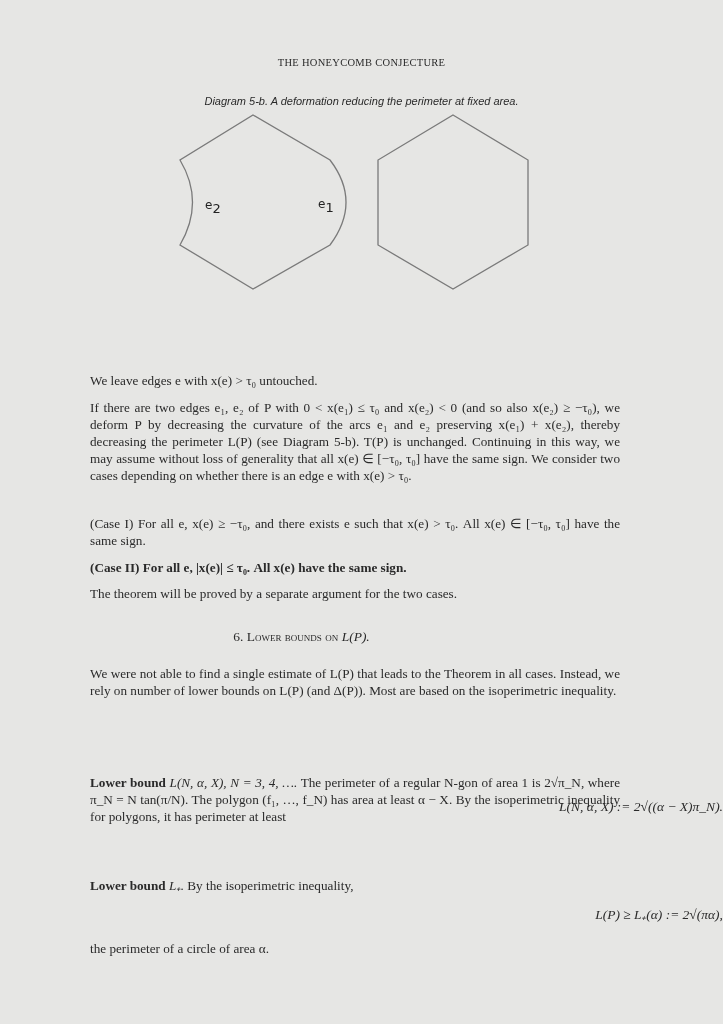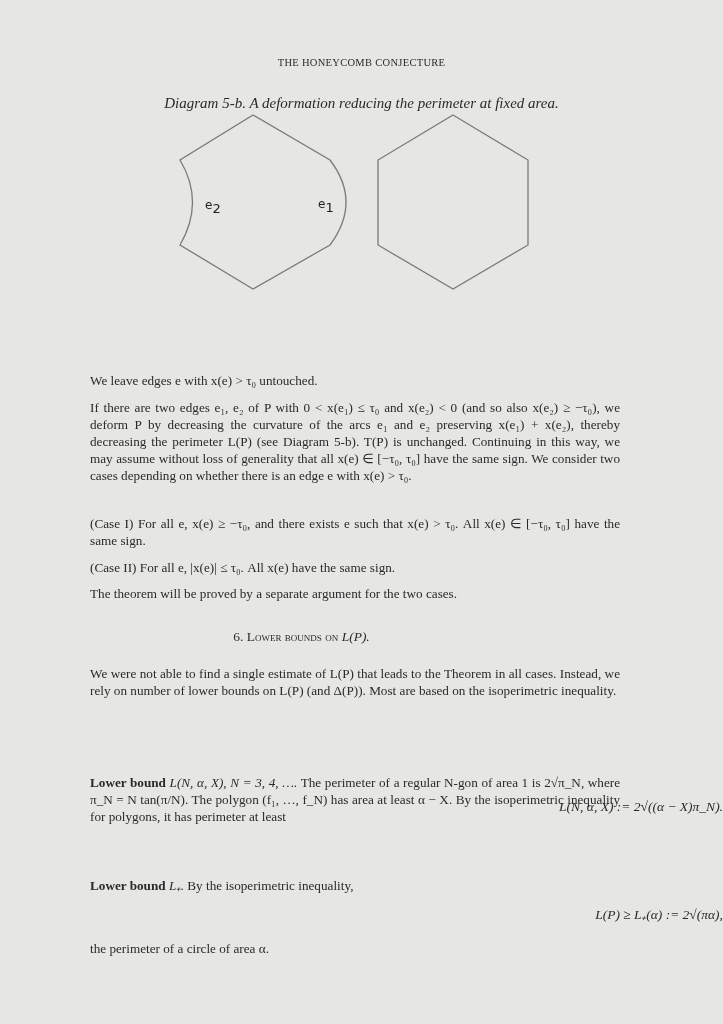--- a/index.html
+++ b/index.html
@@ -11,22 +11,22 @@
     position: relative;
   }
   .page { position: absolute; left: 0; top: 0; width: 723px; height: 1024px; }
   .running-head {
     position: absolute; top: 57px; left: 0; width: 723px; text-align: center;
     font-size: 10.5px; letter-spacing: 0.3px; color: #2a2a2a;
     font-family: "Liberation Serif", serif;
   }
   .caption {
     position: absolute; top: 95px; left: 0; width: 723px; text-align: center;
-    font-style: italic; font-size: 15px;
-    font-family: Liberation Serif, serif;
+    font-style: italic; font-size: 11px;
+    font-family: Liberation Sans, sans-serif;
   }
   .diagram { position: absolute; left: 170px; top: 110px; width: 370px; height: 185px; }
   .text-block {
     position: absolute; left: 90px; width: 530px;
     font-family: "Liberation Serif", serif;
     font-size: 13.2px; line-height: 17px;
     text-align: justify;
   }
   .text-block i { font-style: italic; }
   .section-title {
@@ -56,21 +56,21 @@
     <g fill="none" stroke="#7a7a7a" stroke-width="1.3">
       <path d="M453 115 L528 160 L528 245 L453 289 L378 245 L378 160 Z"></path>
     </g>
     <text x="205" y="209" font-family="DejaVu Sans, sans-serif" font-size="12" fill="#222">e<tspan dy="4" font-size="13">2</tspan></text>
     <text x="318" y="208" font-family="DejaVu Sans, sans-serif" font-size="12" fill="#222">e<tspan dy="4" font-size="13">1</tspan></text>
   </svg>
 
   <div class="text-block" style="top:372px;">We leave edges e with x(e) &gt; τ₀ untouched.</div>
   <div class="text-block" style="top:399px;">If there are two edges e₁, e₂ of P with 0 &lt; x(e₁) ≤ τ₀ and x(e₂) &lt; 0 (and so also x(e₂) ≥ −τ₀), we deform P by decreasing the curvature of the arcs e₁ and e₂ preserving x(e₁) + x(e₂), thereby decreasing the perimeter L(P) (see Diagram 5-b). T(P) is unchanged. Continuing in this way, we may assume without loss of generality that all x(e) ∈ [−τ₀, τ₀] have the same sign. We consider two cases depending on whether there is an edge e with x(e) &gt; τ₀.</div>
   <div class="text-block" style="top:515px;">(Case I) For all e, x(e) ≥ −τ₀, and there exists e such that x(e) &gt; τ₀. All x(e) ∈ [−τ₀, τ₀] have the same sign.</div>
-  <div class="text-block" style="top:559px;">(Case II) For all e, |x(e)| ≤ τ₀. All x(e) have the same sign.</div>
+  <div class="text-block" style="top:559px;font-weight:bold;">(Case II) For all e, |x(e)| ≤ τ₀. All x(e) have the same sign.</div>
   <div class="text-block" style="top:585px;">The theorem will be proved by a separate argument for the two cases.</div>
 
   <div class="section-title">
     <span>6.</span>
     <span class="sc">Lower bounds on</span>
     <i>L(P).</i>
   </div>
 
   <div class="text-block" style="top:665px;">We were not able to find a single estimate of L(P) that leads to the Theorem in all cases. Instead, we rely on number of lower bounds on L(P) (and Δ(P)). Most are based on the isoperimetric inequality.</div>
 

